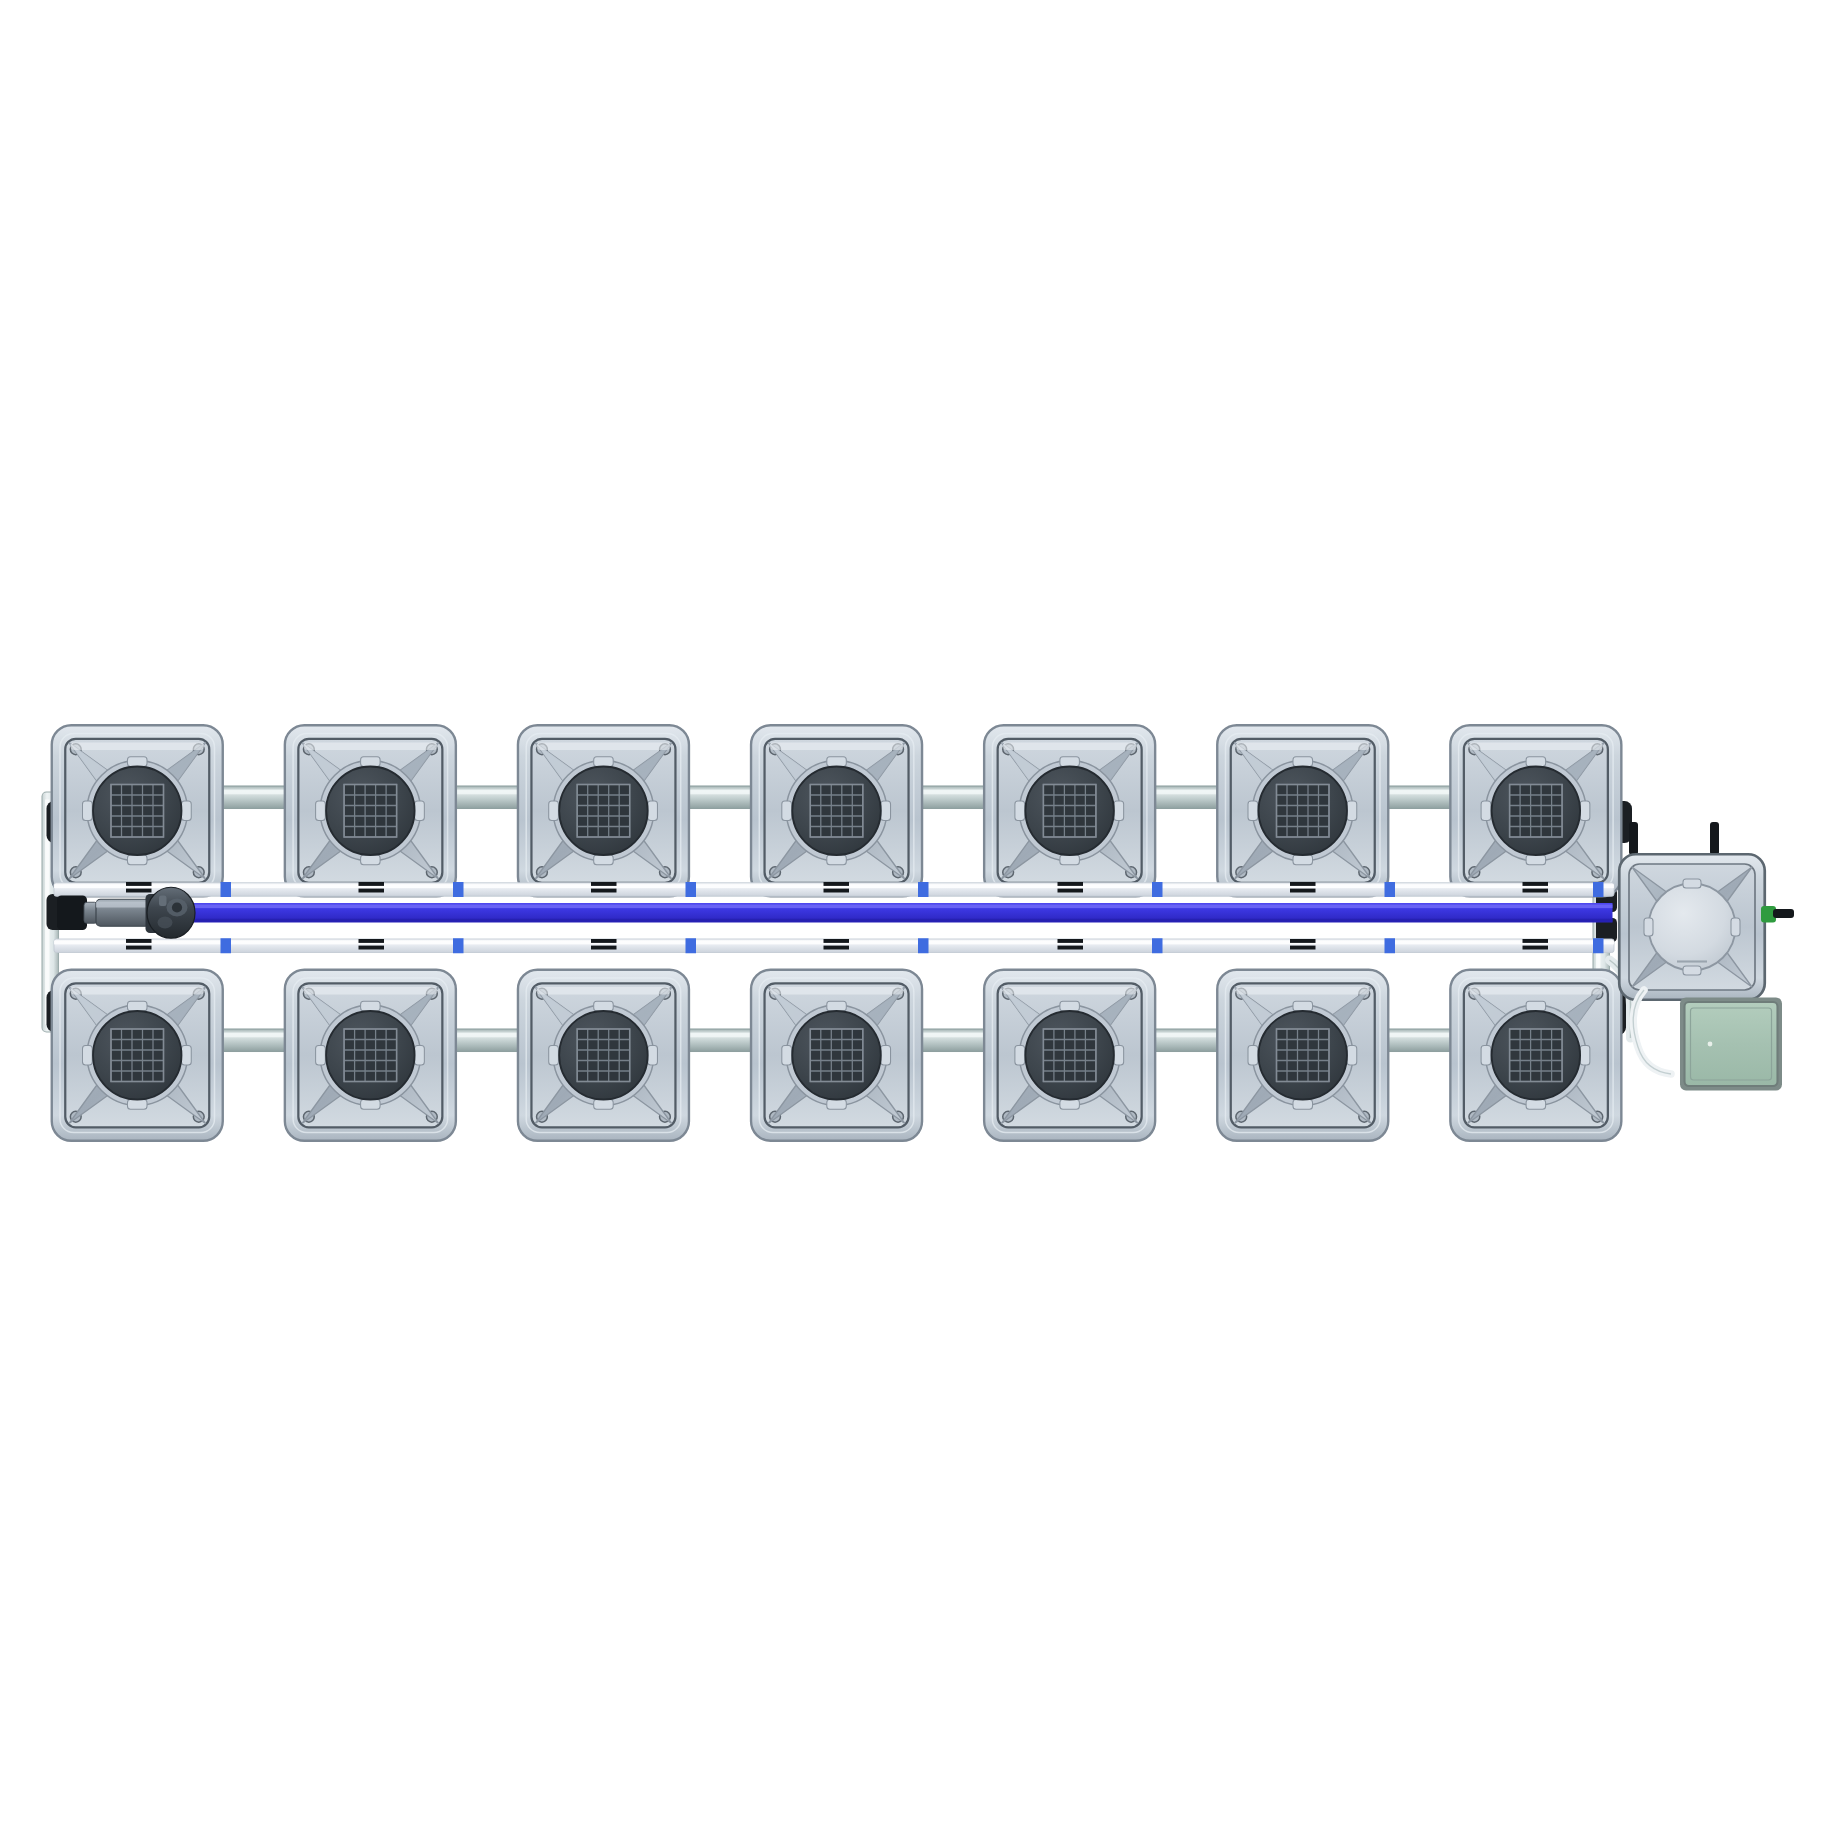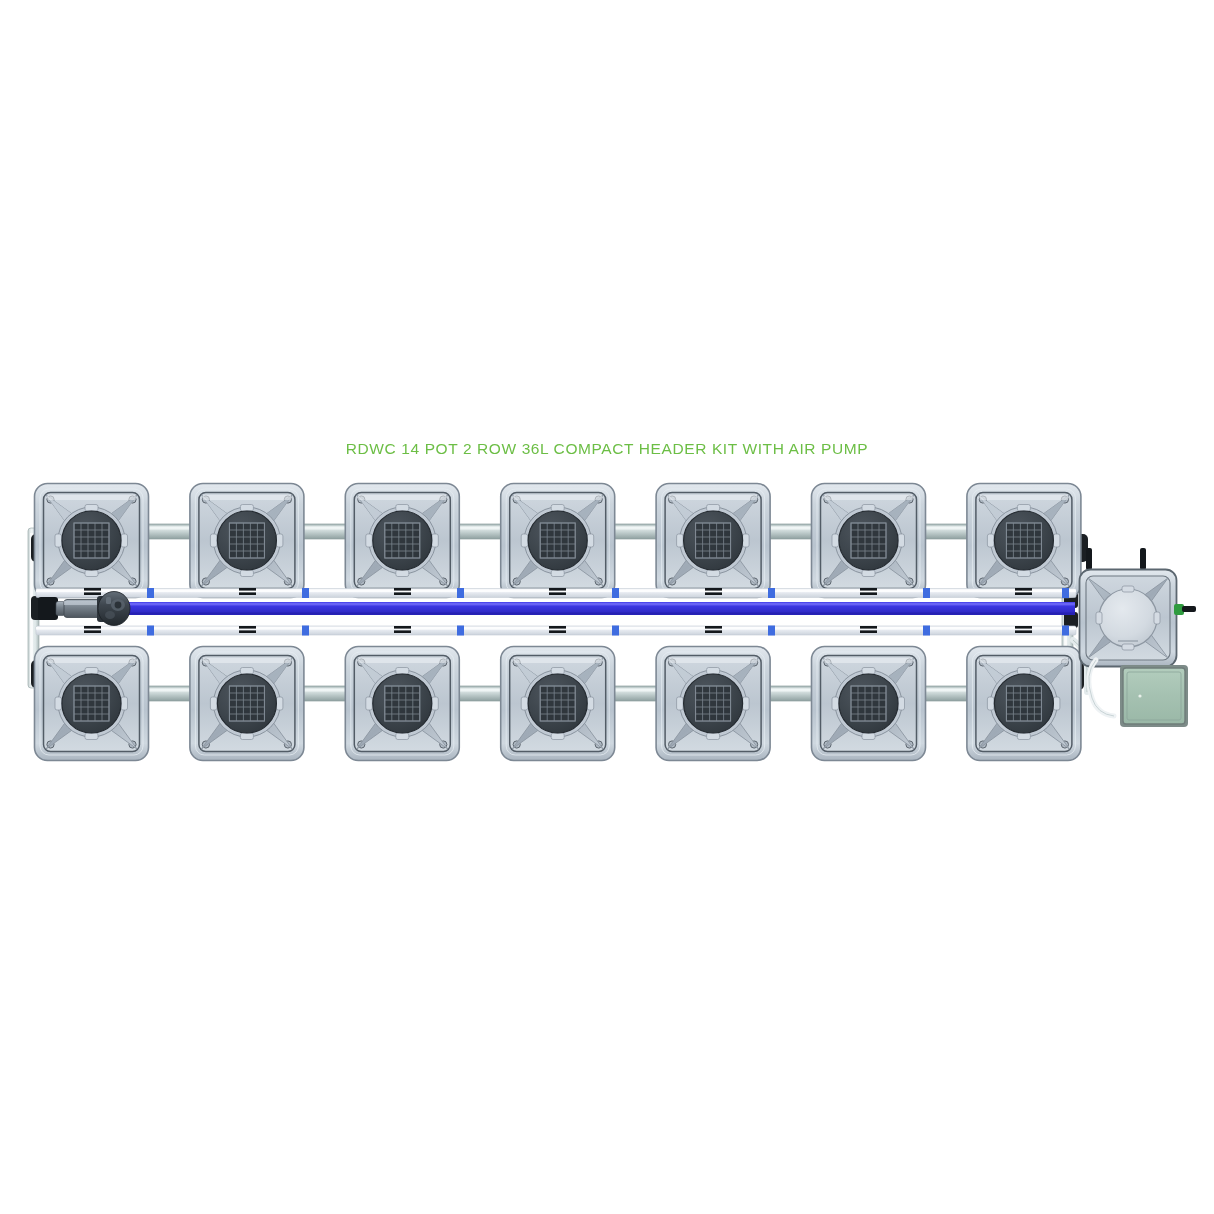--- a/index.html
+++ b/index.html
@@ -20,21 +20,20 @@
     font-family:"Liberation Sans", sans-serif;
     white-space:nowrap;
   }
   #diagram{position:absolute;left:0;top:0;width:1214px;height:1214px;}
 </style>
 </head>
 <body>
 
 <div id="stage">
 
-  <div id="title" style="color: rgb(108, 190, 69);">RDWC 14 POT 2 ROW 36L COMPACT HEADER KIT WITH AIR PUMP</div>
 
   <svg id="diagram" viewBox="0 0 1214 1214">
     <defs>
 
       <linearGradient id="shellGrad" x1="0" y1="0" x2="0" y2="1">
         <stop offset="0" stop-color="#e2e8ee"></stop>
         <stop offset="0.18" stop-color="#ccd5dd"></stop>
         <stop offset="0.55" stop-color="#b9c4cf"></stop>
         <stop offset="0.85" stop-color="#cfd8e0"></stop>
         <stop offset="1" stop-color="#aab5c0"></stop>

